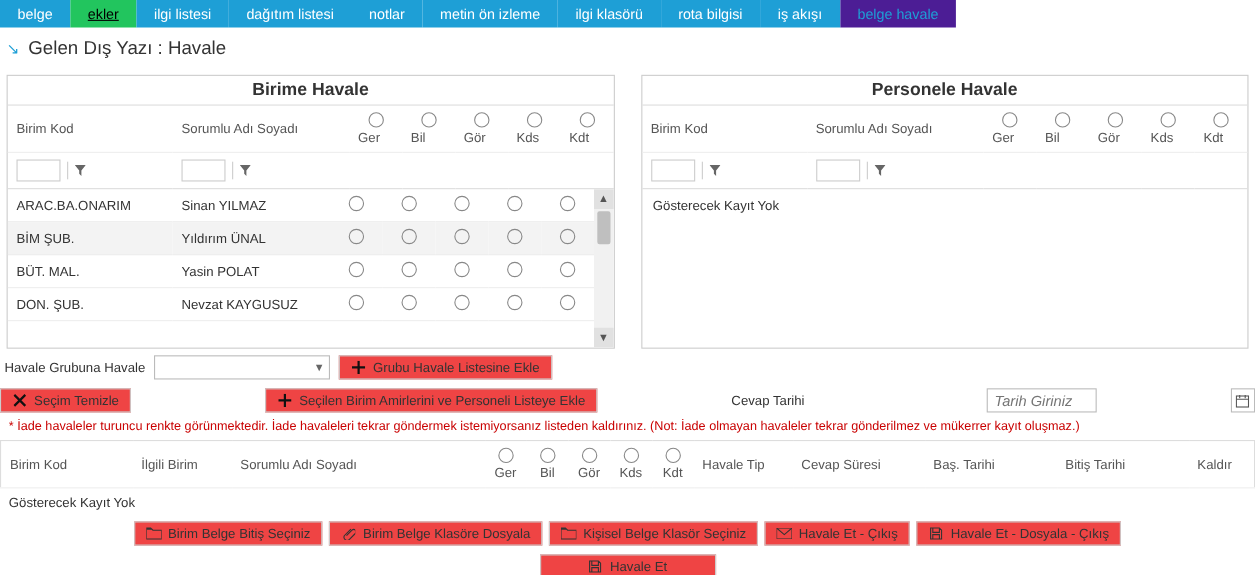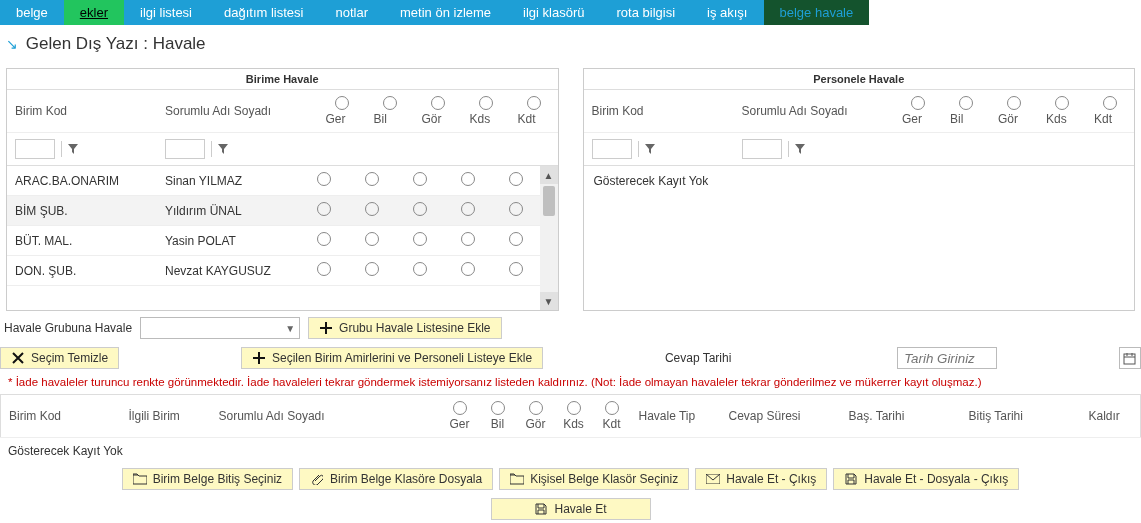--- a/index.html
+++ b/index.html
@@ -2,30 +2,30 @@
 <html><head>
 <meta charset="utf-8">
 <style>
   * { box-sizing: border-box; margin: 0; padding: 0; }
   body { font-family: "Segoe UI", Arial, sans-serif; font-size: 12px; color: #333; background: #fff; width: 1141px; }
   
   
   .tabs { display: flex; background:#fff; height:26px; border-bottom:1px solid #fff;}
   .tab { background:#1e9fd6; color:#fff; padding:5px 16px 4px; font-size:13px; cursor:pointer; }
   .tab.active-orange { background:#22c55e; color:#000;text-decoration:underline; }
-  .tab.active-white { background:#14532d; color:#1e9fd6; }
+  .tab.active-white { background:#4c1d95; color:#1e9fd6; }
   
   
   .page-title-row { display:flex; align-items:center; gap:8px; padding:8px 6px 14px; font-size:17px; color:#333;}
   .page-title-row .arrow { color:#1e9fd6; font-size:14px;}
   
   
   .panels-row { display:flex; gap:24px; padding:0 6px; }
   .panel { flex:1 1 0; border:1px solid #ccc; }
-  .panel-title { text-align:center; font-size:11px; padding:4px 0; border-bottom:1px solid #ddd; font-weight:600;}
+  .panel-title { text-align:center; font-size:16px; padding:4px 0; border-bottom:1px solid #ddd; font-weight:600;}
   
   
   .htbl { width:100%; border-collapse:collapse; table-layout:fixed; }
   .htbl th, .htbl td { font-weight:normal; font-size:12px; padding:6px 8px; border-bottom:1px solid #eee; text-align:left; vertical-align:middle;}
   .htbl th { color:#555; }
   .col-bkod { width:150px;}
   .col-sas { width:auto;}
   .col-r { width:48px; text-align:center !important;}
   .radio-head { text-align:center;}
   .radio-head .rcircle { display:block; margin:0 auto 2px; width:14px;height:14px;border:1.5px solid #888;border-radius:50%;}
@@ -43,21 +43,21 @@
   .scroll-col .thumb{ width:12px; background:#bfbfbf; height:30px; margin-top:2px; border-radius:2px;}
   .panel-body-scroll { margin-right:18px; }
   .panel-left .panel-body-wrap{height:144px;overflow:hidden;}
   
   .empty-msg { padding:8px 10px; color:#333;}
   
   
   .group-row { display:flex; align-items:center; gap:8px; padding:6px 4px 4px;}
   .grp-select { width:160px; height:22px; border:1px solid #bbb; background:#fff; display:flex; justify-content:flex-end; align-items:center; padding-right:4px;}
   .grp-select .dd{ font-size:10px; color:#666;}
-  .flatbtn { display:flex; align-items:center; gap:6px; border:1px solid #ccc; background:#fef9c3; padding:3px 10px; font-size:12px; cursor:pointer;}
+  .flatbtn { display:flex; align-items:center; gap:6px; border:1px solid #ccc; background:#ef4444; padding:3px 10px; font-size:12px; cursor:pointer;}
   .flatbtn .ico{width:14px;height:14px;display:flex;align-items:center;justify-content:center;}
   
   .mid-row { display:flex; align-items:center; justify-content:space-between; gap:10px; padding:4px 0;}
   .cevap-label{font-size:12px;color:#333;}
   .date-input{ border:1px solid #bbb; width:100px; height:22px; padding:2px 6px; color:#aaa; font-style:italic;margin-left:44px;}
   .cal-ico{ border:1px solid #bbb; width:22px;height:22px;display:flex;align-items:center;justify-content:center;}
   
   .warn { color:#c90000; font-size:11.5px; padding:3px 8px 6px;}
   
   

